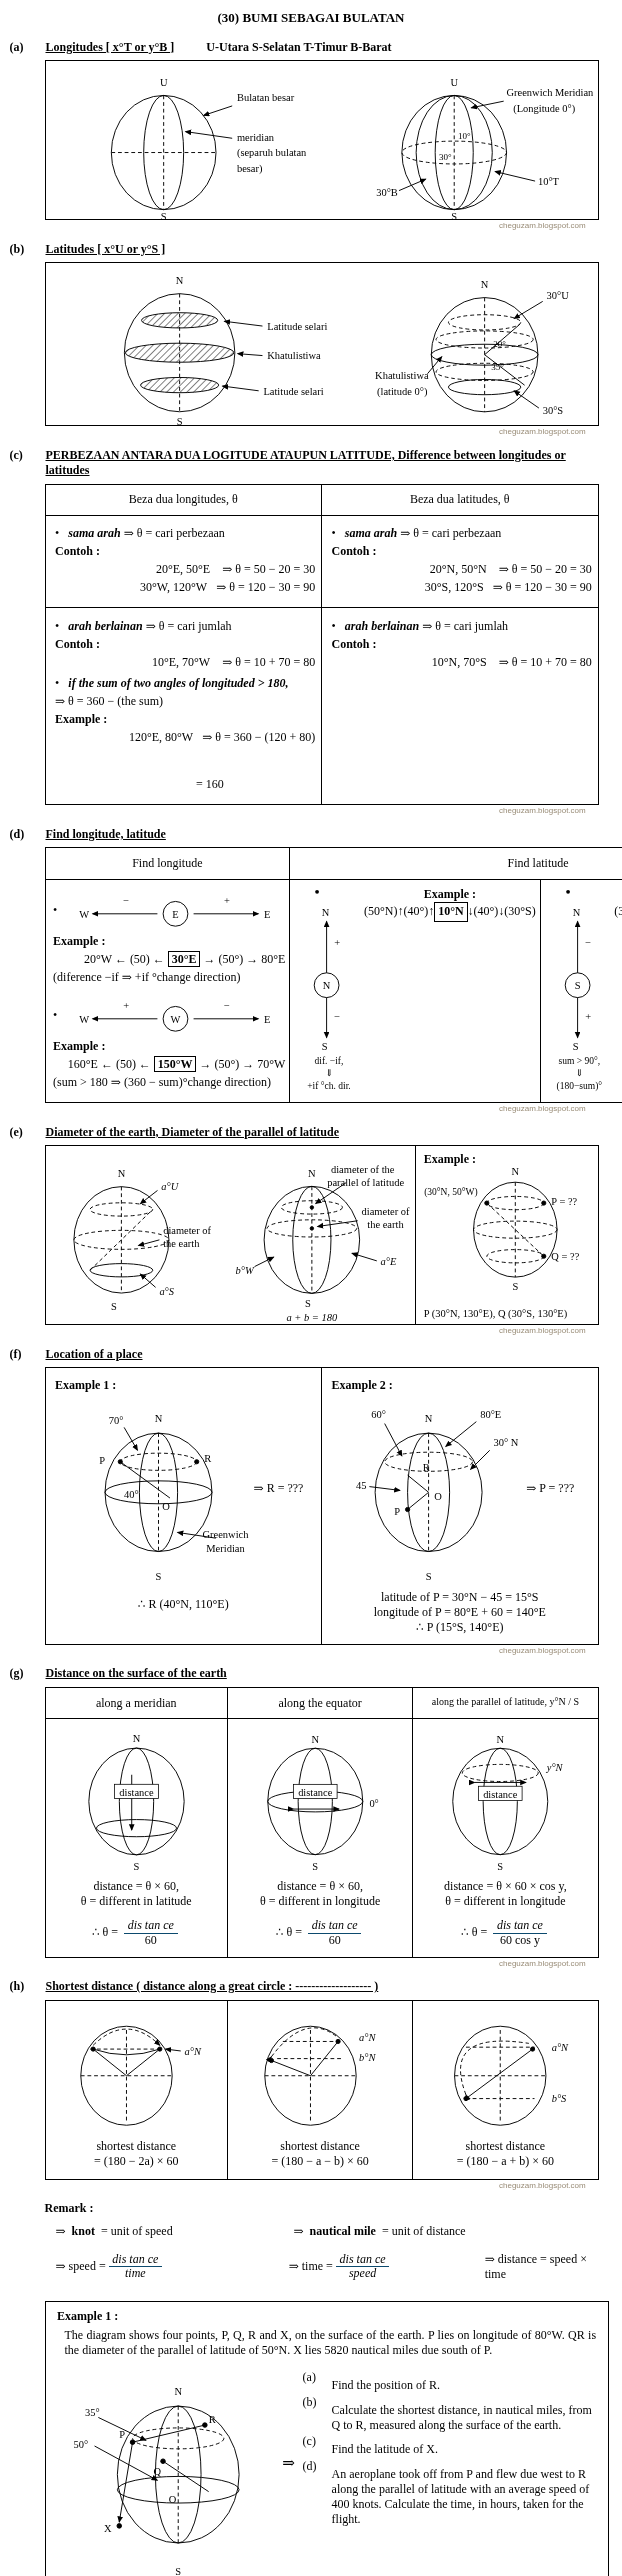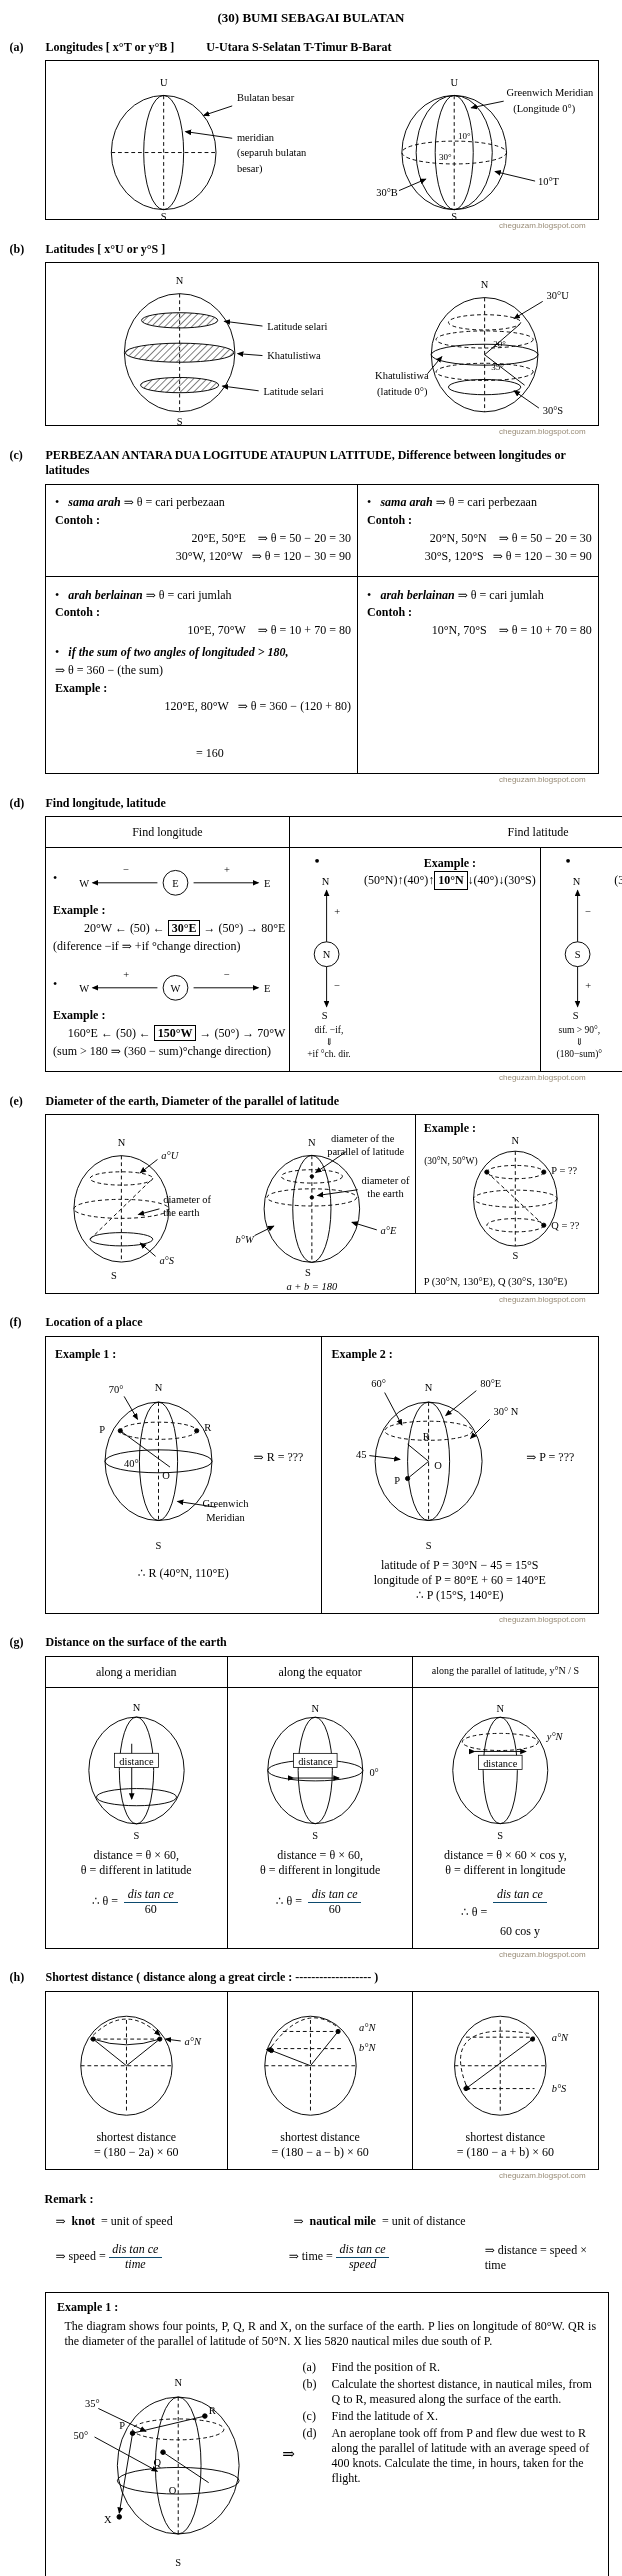--- a/index.html
+++ b/index.html
@@ -2,21 +2,21 @@
 <html><head>
 <meta charset="utf-8">
 <style>
   html,body{margin:0;padding:0;background:#fff;}
   body{width:622px;font-family:"Liberation Serif","DejaVu Serif",serif;font-size:12px;color:#000;}
   .page{width:622px;padding:5.7px 0 9.5px 0;}
   .title{text-align:center;font-weight:bold;font-size:13px;line-height:1.45;margin-top:3.8px;}
   .sec{margin:11.4px 13.3px 1.9px 9.5px;}
   .sec-head{display:flex;font-weight:bold;margin-bottom:5.7px;}
   .sec-no{width:36px;flex:none;}
-  .sec-title{flex:1;}
+  .sec-title{flex:1;text-decoration:underline;}
   .sec-title .sub{display:inline-block;margin-left:32px;}
   .box{border:1.4px solid #000;margin-left:35px;width:554px;box-sizing:border-box;background:#fff;}
   .wm{font-size:8px;color:#998c77;text-align:right;margin:1px 23px 0 0;font-family:"Liberation Sans","DejaVu Sans",sans-serif;}
   table{border-collapse:collapse;margin-left:35px;width:554px;box-sizing:border-box;}
   td,th{border:1.4px solid #000;vertical-align:top;padding:4.8px 7.6px;font-weight:normal;text-align:left;}
   th.cen{text-align:center;font-weight:normal;padding:7.6px 3.8px;}
   .flexrow{display:flex;align-items:flex-start;}
   .cen{text-align:center;}
   .bold{font-weight:bold;}
   .bi{font-weight:bold;font-style:italic;}
@@ -39,21 +39,21 @@
   .dleft{width:70px;flex:none;display:flex;flex-direction:column;align-items:center;}
   .dright{flex:1;display:flex;flex-direction:column;align-items:center;}
   .dcap{font-size:9.5px;text-align:center;margin-top:3.8px;line-height:1.3;}
   .stack{display:flex;flex-direction:row;align-items:center;line-height:1.45;}
   
   .remark-row{display:flex;margin:7.6px 0 0 46px;align-items:center;}
   
   .exbox{border:1.4px solid #000;margin-left:35px;width:564px;box-sizing:border-box;padding:7.6px 9.5px 11.4px 11.4px;}
   .qrow{display:flex;margin-bottom:1.9px;}
   .qno{width:29px;flex:none;}
-  .qtext{flex:1;}
+  .qtext{flex:1;margin-top:8px;}
   .solrow{display:flex;margin:8.6px 0 0 0;}
   .solno{width:27px;flex:none;}
 </style>
 </head>
 <body>
 
 <svg width="0" height="0" aria-hidden="true">
   <defs>
     <marker id="ah" markerWidth="9" markerHeight="8" refX="6" refY="3" orient="auto">
         <path d="M0,0 L7,3 L0,6 z" fill="#000"></path>
@@ -166,20 +166,24 @@
     <div class="wm">cheguzam.blogspot.com</div>
   </div>
 
   <div class="sec">
     <div class="sec-head">
       <span class="sec-no">(c)</span>
       <span class="sec-title" style="width:514px;">PERBEZAAN ANTARA DUA LOGITUDE ATAUPUN LATITUDE,  Difference between longitudes or latitudes</span>
     </div>
     <table>
       <tbody>
+          <tr>
+        <th class="cen" style="width:50%;">Beza dua longitudes,  θ</th>
+        <th class="cen">Beza dua latitudes,  θ</th>
+      </tr>
       <tr>
         <td style="padding:7.6px 5.7px 9.5px 9.5px;">
           <div class="mrow"><span class="bullet">•</span><span class="bi">sama arah</span> <span>⇒   θ = cari perbezaan</span></div>
           <div class="mrow ind1 bold">Contoh  :</div>
           <div class="mrow ind2"><span>20°E,  50°E</span>&nbsp;&nbsp;&nbsp;&nbsp;<span>⇒   θ = 50 − 20 = 30</span></div>
           <div class="mrow ind2"><span>30°W,  120°W</span>&nbsp;&nbsp;&nbsp;<span>⇒   θ = 120 − 30 = 90</span></div>
         </td>
         <td style="padding:7.6px 5.7px 9.5px 9.5px;">
           <div class="mrow"><span class="bullet">•</span><span class="bi">sama arah</span> <span>⇒   θ = cari perbezaan</span></div>
           <div class="mrow ind1 bold">Contoh  :</div>
@@ -552,21 +556,21 @@
               <line x1="48" y1="56" x2="102" y2="56" marker-start="url(#ah)" marker-end="url(#ah)"></line>
             </g>
             <rect x="52" y="60" width="46" height="15" fill="#fff" stroke="#000" stroke-width="0.8"></rect>
             <text x="75" y="72" text-anchor="middle">distance</text>
             <text x="75" y="14" text-anchor="middle">N</text>
             <text x="75" y="148" text-anchor="middle">S</text>
             <text x="124" y="44" class="itx">y°N</text>
           </svg>
           <div class="cen" style="margin-top:7.6px;">distance = θ × 60 × cos y,</div>
           <div class="cen">θ = different in longitude</div>
-          <div class="cen" style="margin-top:9.5px;"><span>∴    θ  =</span> <span class="frac itf"><span class="num">dis tan ce</span><span class="den" style="font-style:normal;margin-top:22px;">60 cos y</span></span></div>
+          <div class="cen" style="margin-top:9.5px;"><span>∴    θ  =</span> <span class="frac itf"><span class="num">dis tan ce</span><span class="den" style="font-style:normal;">60 cos y</span></span></div>
         </td>
       </tr>
     </tbody>
       </table>
     <div class="wm">cheguzam.blogspot.com</div>
   </div>
 
   <div class="sec">
     <div class="sec-head">
       <span class="sec-no">(h)</span>

